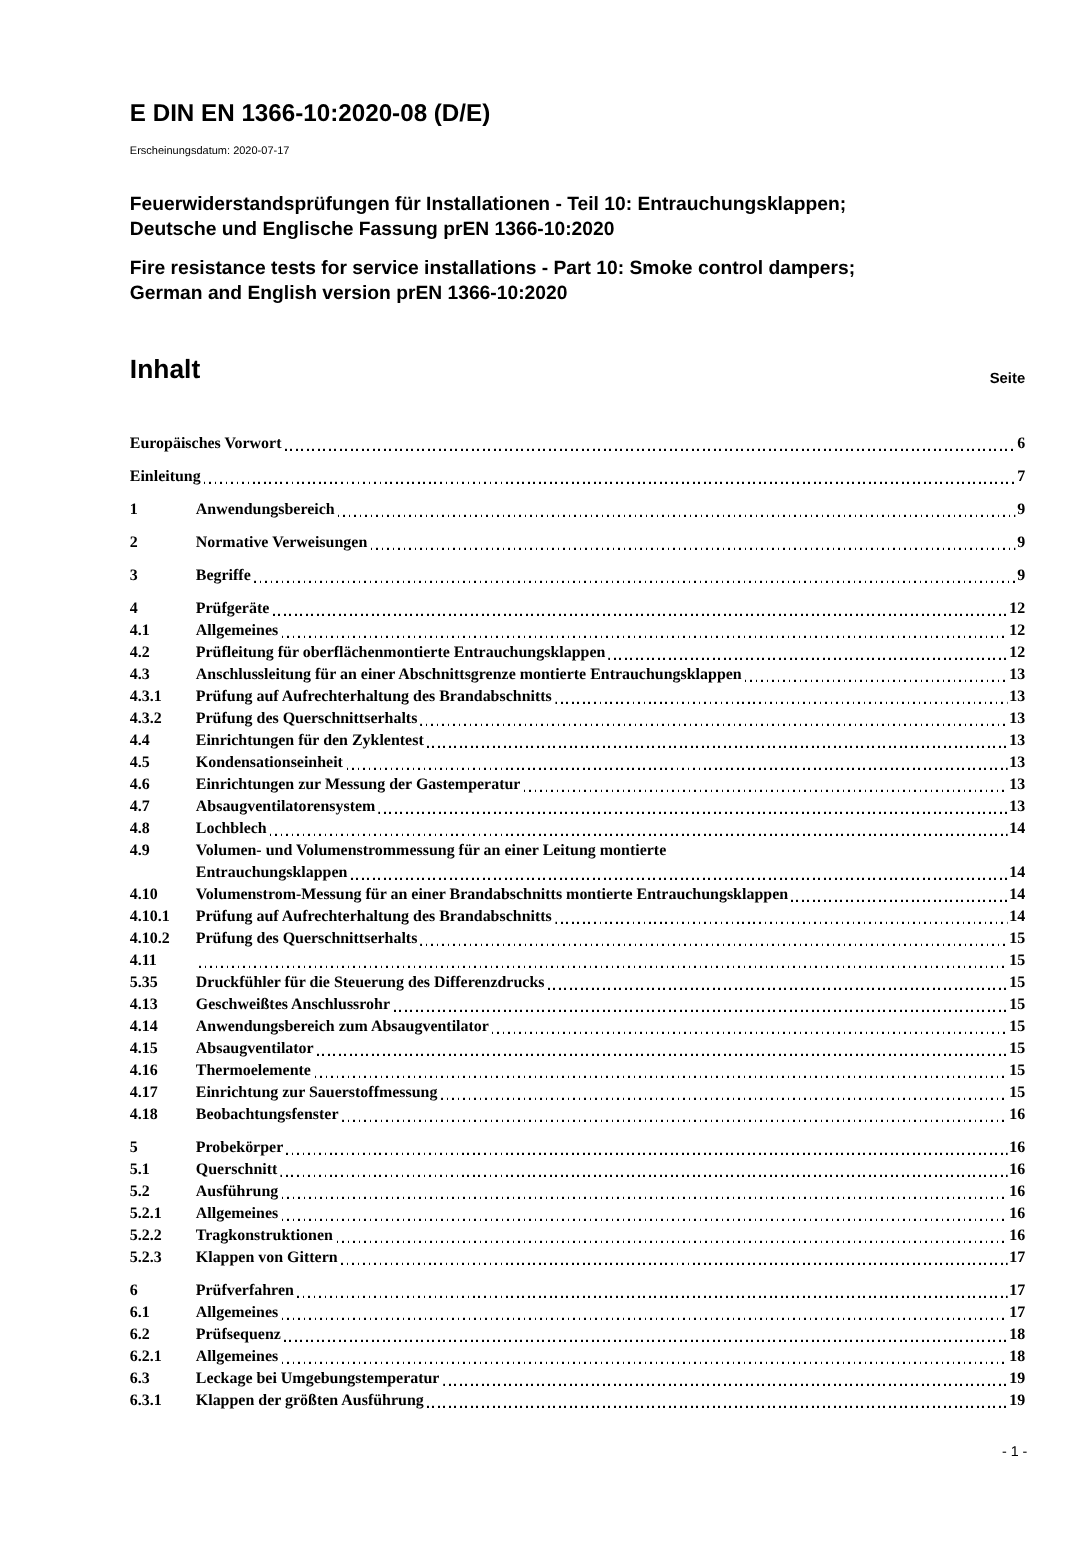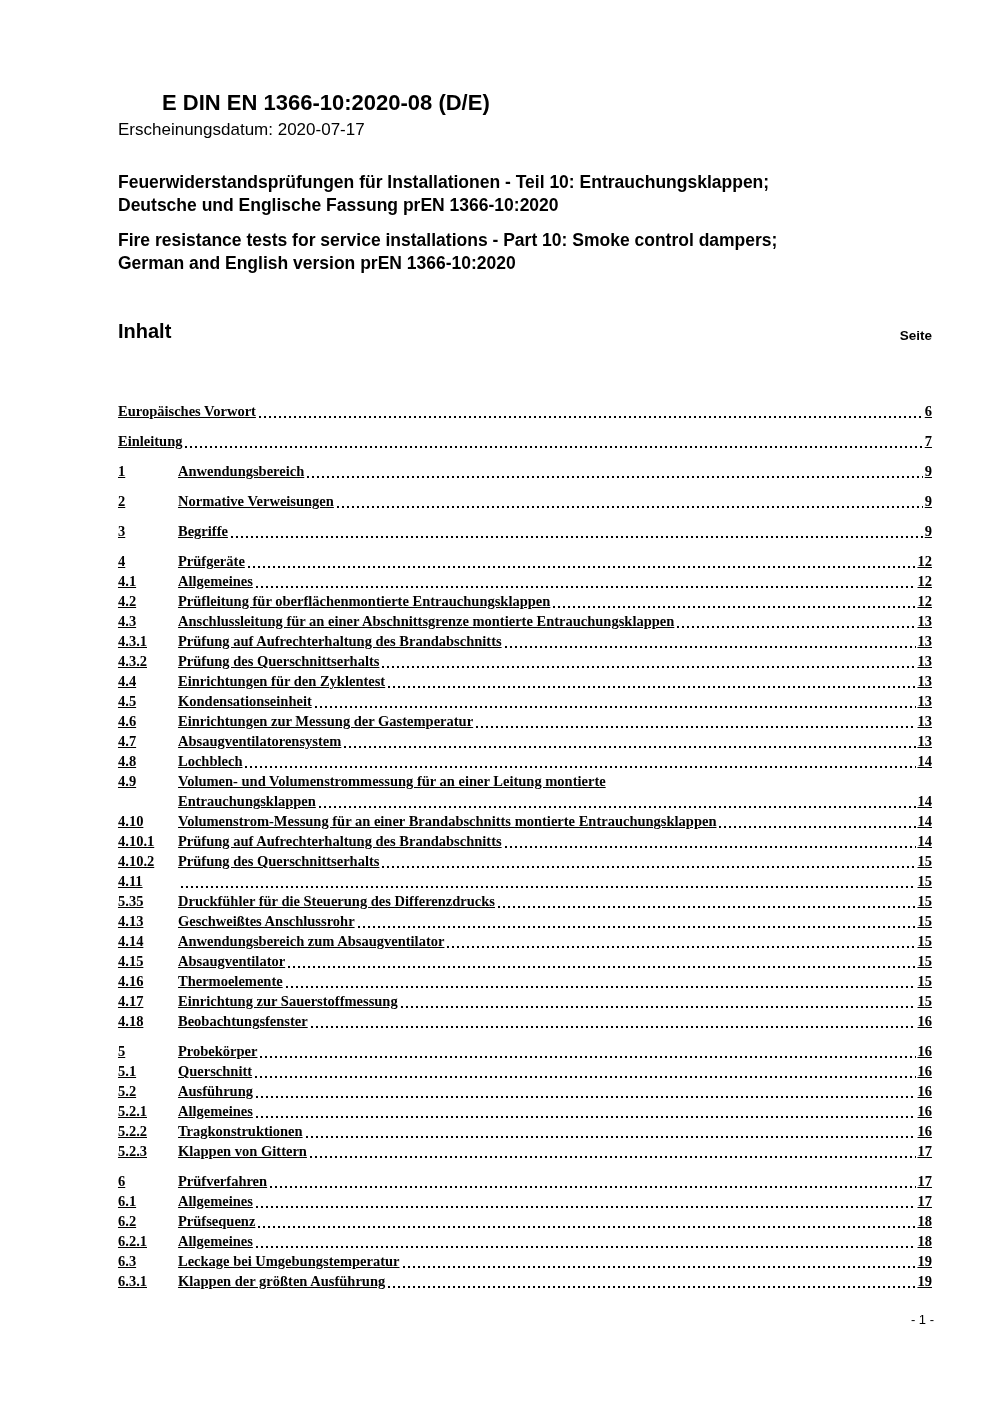--- a/index.html
+++ b/index.html
@@ -15,47 +15,45 @@
   }
   .page {
     position: absolute;
     inset: 0;
     padding: 90px 60px 0 118px;
   }
   .doc-number {
     font-size: 22px;
     font-weight: bold;
     line-height: 1.15;
-    margin-left: 44px;
   }
   .date-line {
-    font-size: 17px;
-    margin-top: 5px;
+    font-size: 10px;
+    margin-top: 17px;
   }
   .title-block {
     font-size: 17.5px;
     font-weight: bold;
     line-height: 1.3;
     margin-top: 31px;
   }
   .title-block.en { margin-top: 12px; }
   .toc-header {
     display: flex;
     justify-content: space-between;
     align-items: flex-end;
     margin-top: 46px;
   }
-  .toc-heading { font-size: 20px; font-weight: bold; }
+  .toc-heading { font-size: 24px; font-weight: bold; }
   .page-col-label { font-size: 13.5px; font-weight: bold; }
   .toc-list {
-    margin-top: 58px;
+    margin-top: 42px;
     font-family: "Liberation Serif", serif;
     font-weight: bold;
     font-size: 14.5px;
-    text-decoration: underline;
   }
   .toc-row {
     display: flex;
     align-items: baseline;
     line-height: 20px;
   }
   .toc-row.section { margin-top: 10px; }
   .toc-num { flex: 0 0 60px; }
   .toc-body { flex: 1 1 auto; min-width: 0; display: block; }
   .toc-prelabel { display: block; }

